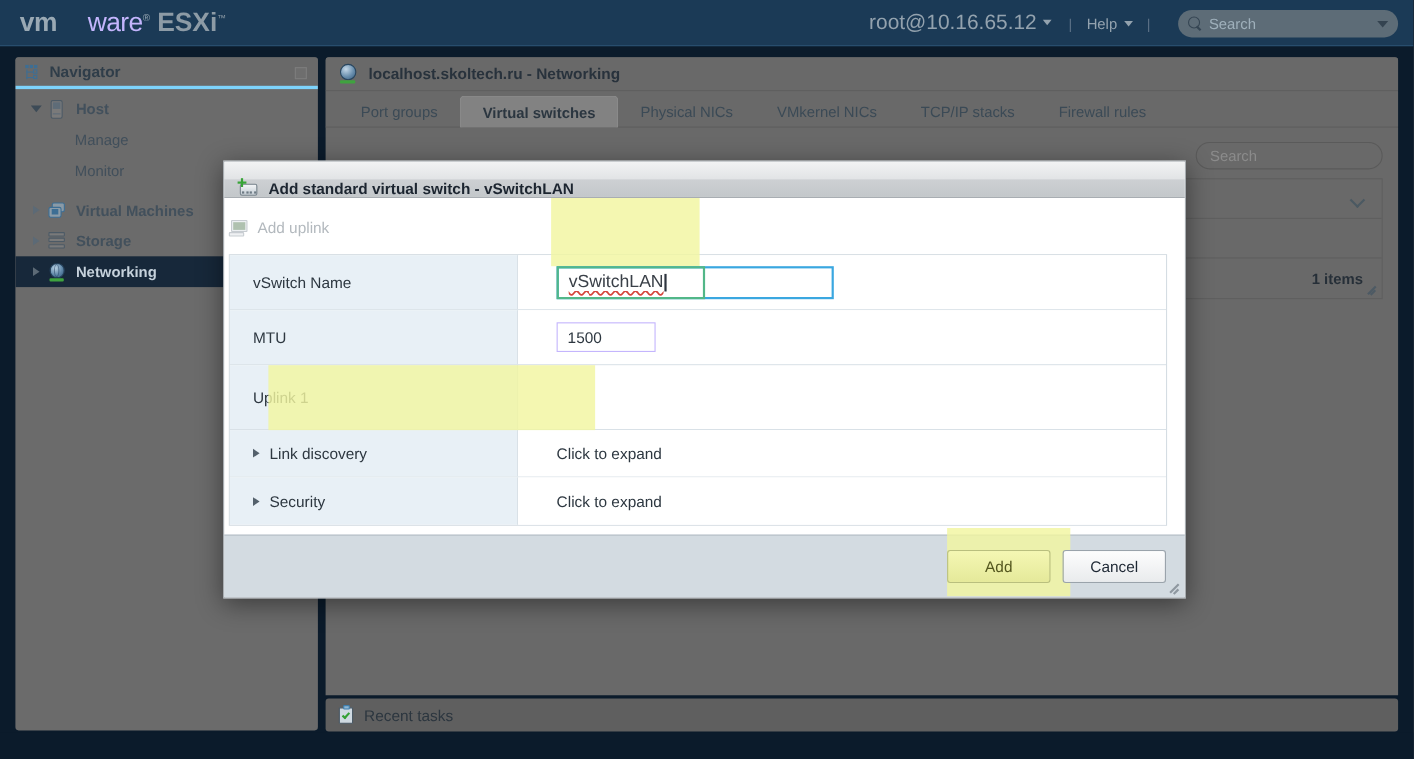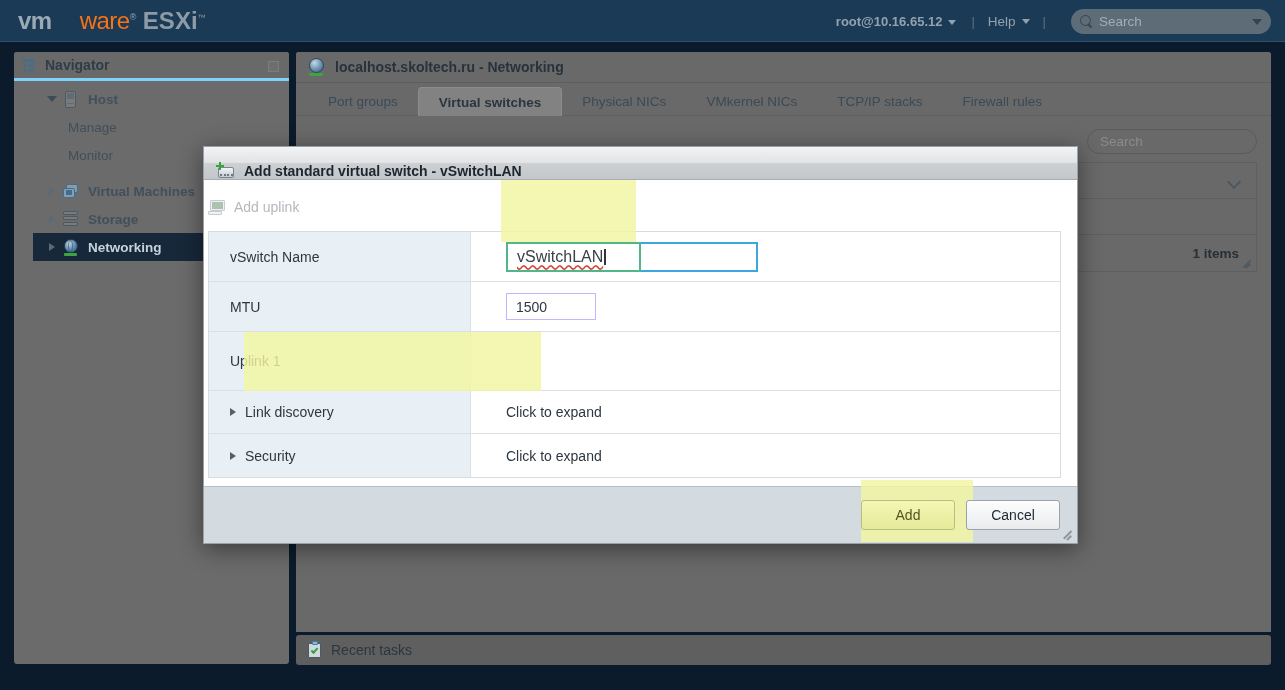--- a/index.html
+++ b/index.html
@@ -12,27 +12,27 @@
   #root { position: relative; width: 1285px; height: 690px; background: #0b1b2b; }
 
   
   .topbar {
     position: absolute; left: 0; top: 0; width: 1285px; height: 42px;
     background: #1b3a56;
     border-bottom: 1px solid #2b5070;
   }
   .logo { position: absolute; left: 18px; top: 7px; font-size: 24px; letter-spacing: -0.5px; }
   .logo .vm { font-weight: bold; color: #9aa9b4; }
-  .logo .ware { font-weight: normal; color: #f97316; padding-left: 28px; }
+  .logo .ware { font-weight: normal; color: #c4b5fd; padding-left: 28px; }
   .logo .reg { font-size: 9px; vertical-align: super; color: #9aa9b4; }
   .logo .esxi { font-weight: bold; color: #8d9ba6; margin-left: 7px; letter-spacing: 0px;}
   .logo .tm { font-size: 8px; vertical-align: super; color: #8d9ba6; }
 
   .tb-right { position: absolute; right: 14px; top: 0; height: 42px; display: flex; align-items: center; gap: 0px; }
-  .tb-user { color: #93a2ae; font-size: 13px; padding: 0 4px; font-weight: bold; }
+  .tb-user { color: #93a2ae; font-size: 19px; padding: 0 4px; }
   .caret-dn { display:inline-block; width:0;height:0;border-left:4.5px solid transparent;border-right:4.5px solid transparent;border-top:5px solid #93a2ae; margin-left:6px; vertical-align: middle;}
   .tb-sep { color: #5c7186; font-size: 13px; margin: 0 11px; }
   .tb-help { color: #93a2ae; font-size: 13.5px; padding: 0 2px; }
   .tb-search {
     margin-left: 14px; width: 200px; height: 25px; border-radius: 13px;
     background: #5d6c77; display: flex; align-items: center; padding: 0 9px;
     position: relative;
   }
   .tb-search .sico { width: 13px; height: 13px; margin-right: 6px; position: relative; flex: 0 0 auto;}
   .tb-search .sico::before { content:""; position:absolute; left:0; top:0; width:9px;height:9px;border:1.6px solid #354553;border-radius:50%;}
@@ -57,21 +57,21 @@
   .nav-head .nico i.vline{left:1px;top:5px;width:1.4px;height:9px;background:#3d6e94;}
   .nav-head .nico i.h1{left:1px;top:7px;width:6px;height:1.4px;}
   .nav-head .nico i.h2{left:1px;top:12.5px;width:6px;height:1.4px;}
   .nav-head .nico i.b1{left:7px;top:5px;width:4px;height:4px;background:none;border:1.3px solid #3d6e94;}
   .nav-head .nico i.b2{left:7px;top:10.5px;width:4px;height:4px;background:none;border:1.3px solid #3d6e94;}
   .nav-title { font-size: 14px; font-weight: bold; color: #2f3d49; }
   .nav-collapse { position: absolute; right: 10px; top: 9px; width: 11px; height: 11px; border: 1px solid #7d7d7d; background: #6e6e6e; }
 
   .nav-body { padding-top: 4px; }
   .nav-row { height: 28px; display: flex; align-items: center; font-size: 13.5px; }
-  .nav-row.group { font-weight: bold; color: #42505c; margin-left: 19px; }
+  .nav-row.group { font-weight: bold; color: #42505c; }
   .nav-row.child { color: #414f5b; padding-left: 54px; }
   .nav-row.selected { background: #17283a; color: #c6d2dc; }
   .tw { width: 18px; display: flex; justify-content: center; align-items: center; margin-left: 10px; }
   .tw .t-dn { width:0;height:0;border-left:5px solid transparent;border-right:5px solid transparent;border-top:6px solid #3d4b57; }
   .tw .t-rt { width:0;height:0;border-top:4.5px solid transparent;border-bottom:4.5px solid transparent;border-left:6px solid #5c6a76; }
   .nav-ico { width: 19px; height: 17px; margin-right: 8px; position: relative; flex: 0 0 auto;}
 
   .ico-host i.body{position:absolute;left:4px;top:0;width:11px;height:17px;border:1.4px solid #4c5a66;border-radius:2px;background:#7a7a7a;}
   .ico-host i.scr{position:absolute;left:6px;top:2.5px;width:7px;height:6px;background:#5e6c78;}
   .ico-host i.dot{position:absolute;left:6px;top:12px;width:7px;height:1.5px;background:#5e6c78;}

